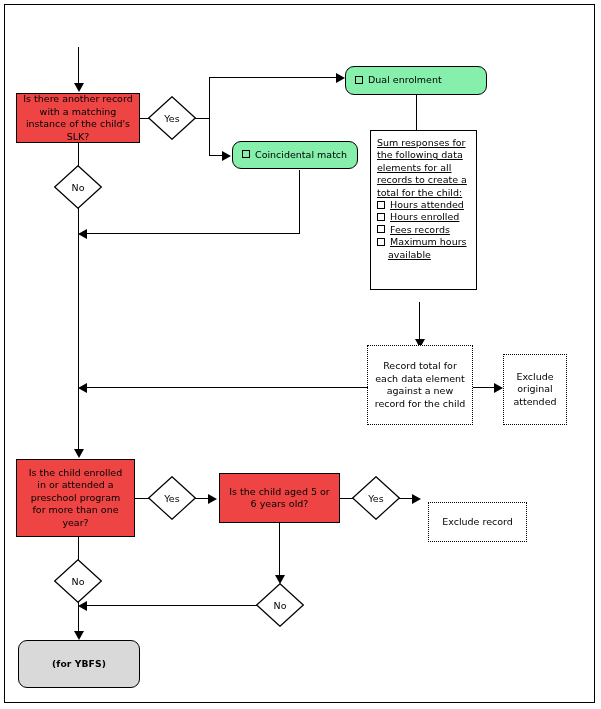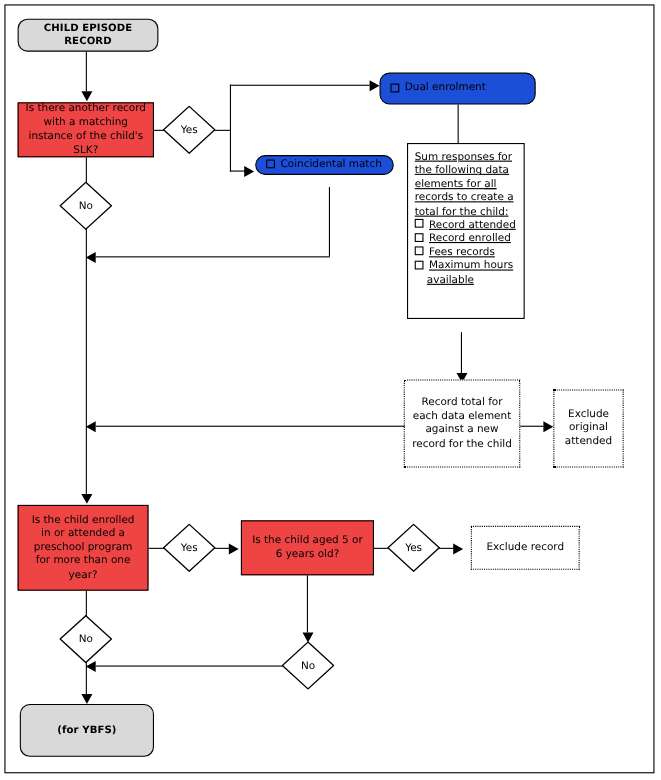--- a/index.html
+++ b/index.html
@@ -36,21 +36,21 @@
     font-size:9.2px;
     letter-spacing:0.1px;
   }
   .process{
     border:1px solid #000;
     background:#ef4444;
   }
   .rounded{
     border:1px solid #000;
     border-radius:9px;
-    background:#1d4ed8;
+    background:#86efac;
   }
   .dotted{
     border:1px dotted #000;
     background:#ffffff;
   }
   .node.left{ justify-content:flex-start; text-align:left;}
   .pad{ padding:5px 6px; }
   .diamond{
     position:absolute;
     box-sizing:border-box;
@@ -112,23 +112,20 @@
     line-height:12.4px;
     color:#000;
   }
 </style>
 </head>
 <body>
 
 <div id="canvas">
   <div id="frame"></div>
 
-  <div class="node terminator" style="left:16px;top:17px;width:128px;height:30px;">
-    <span>CHILD EPISODE RECORD</span>
-  </div>
 
   <div class="seg vline" style="left:78px;top:47px;height:36px;"></div>
   <div class="arrow arr-down" style="left:74px;top:83px;"></div>
 
   <div class="node process pad" style="left:16px;top:93px;width:124px;height:50px;">
     <span>Is there another record with a matching instance of the child's SLK?</span>
   </div>
 
   <div class="diamond" style="left:148px;top:96px;width:48px;height:44px;">
     <svg class="dshape" viewBox="0 0 48 44" preserveAspectRatio="none">
@@ -147,37 +144,37 @@
   <div class="arrow arr-right" style="left:336px;top:73px;"></div>
 
   <div class="seg hline" style="left:209px;top:155px;width:14px;"></div>
   <div class="arrow arr-right" style="left:222px;top:151px;"></div>
 
   <div class="node rounded left" style="left:345px;top:66px;width:142px;height:29px;padding-left:9px;">
     <span class="cbox"></span>
     <span>Dual enrolment</span>
   </div>
 
-  <div class="node rounded left" style="left:232px;top:141px;width:126px;height:18px;padding-left:9px;">
+  <div class="node rounded left" style="left:232px;top:141px;width:126px;height:28px;padding-left:9px;">
     <span class="cbox"></span>
     <span>Coincidental match</span>
   </div>
 
   <div class="seg vline" style="left:299px;top:170px;height:63px;"></div>
   <div class="seg hline" style="left:87px;top:233px;width:213px;"></div>
   <div class="arrow arr-left" style="left:78px;top:229px;"></div>
 
   <div class="seg vline" style="left:416px;top:95px;height:37px;"></div>
   <div class="arrow arr-down" style="left:412px;top:132px;"></div>
 
   <div class="sumbox" style="left:370px;top:130px;width:107px;height:160px;text-decoration:underline;">
     <div class="listwrap">
       <span class="lead">Sum responses for the following data elements for <u>all</u> records to create a total for the child:</span>
-      <span class="litem"><span class="cbox"></span><span>Record attended</span></span>
-      <span class="litem"><span class="cbox"></span><span>Record enrolled</span></span>
+      <span class="litem"><span class="cbox"></span><span>Hours attended</span></span>
+      <span class="litem"><span class="cbox"></span><span>Hours enrolled</span></span>
       <span class="litem"><span class="cbox"></span><span>Fees records</span></span>
       <span class="litem"><span class="cbox"></span>Maximum hours<span class="cont">available</span></span>
     </div>
   </div>
 
   <div class="seg vline" style="left:419px;top:302px;height:37px;"></div>
   <div class="arrow arr-down" style="left:415px;top:339px;"></div>
 
   <div class="node dotted pad" style="left:367px;top:345px;width:106px;height:80px;">
     <span>Record total for each data element against a new record for the child</span>
@@ -226,21 +223,21 @@
   <div class="seg hline" style="left:340px;top:498px;width:13px;"></div>
   <div class="diamond" style="left:352px;top:476px;width:48px;height:44px;">
     <svg class="dshape" viewBox="0 0 48 44" preserveAspectRatio="none">
       <polygon points="24,0.7 47.3,22 24,43.3 0.7,22" fill="#ffffff" stroke="#000000" stroke-width="1.2"></polygon>
     </svg>
     <div class="dlabel">Yes</div>
   </div>
   <div class="seg hline" style="left:399px;top:498px;width:14px;"></div>
   <div class="arrow arr-right" style="left:412px;top:494px;"></div>
 
-  <div class="node dotted pad" style="left:428px;top:478px;width:99px;height:40px;">
+  <div class="node dotted pad" style="left:428px;top:502px;width:99px;height:40px;">
     <span>Exclude record</span>
   </div>
 
   <div class="seg vline" style="left:279px;top:523px;height:52px;"></div>
   <div class="arrow arr-down" style="left:275px;top:575px;"></div>
   <div class="diamond" style="left:256px;top:583px;width:48px;height:44px;">
     <svg class="dshape" viewBox="0 0 48 44" preserveAspectRatio="none">
       <polygon points="24,0.7 47.3,22 24,43.3 0.7,22" fill="#ffffff" stroke="#000000" stroke-width="1.2"></polygon>
     </svg>
     <div class="dlabel">No</div>

